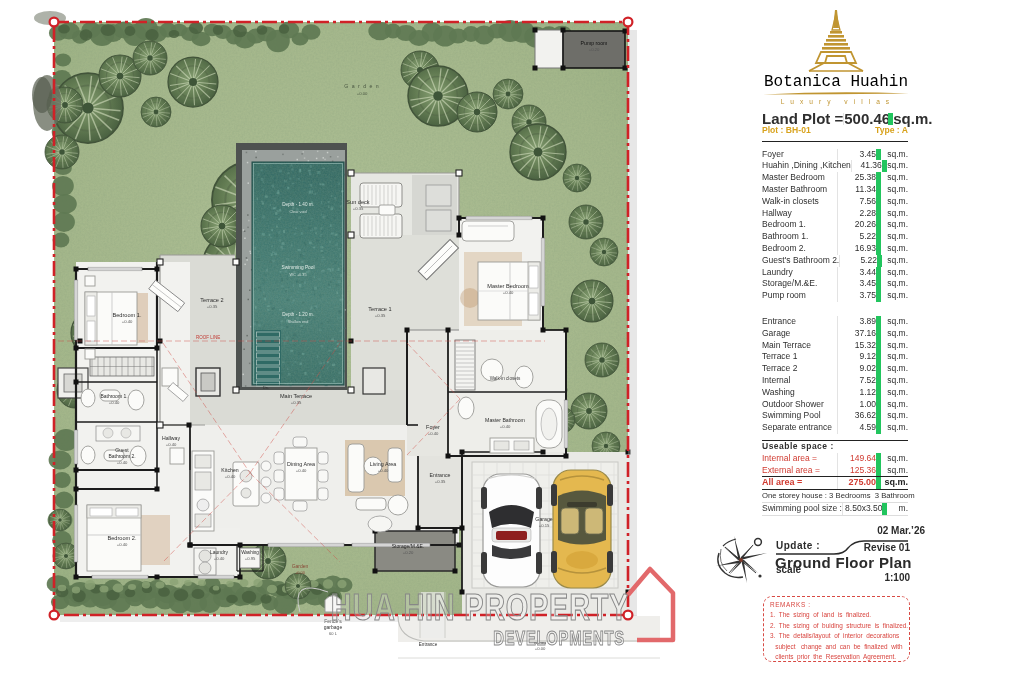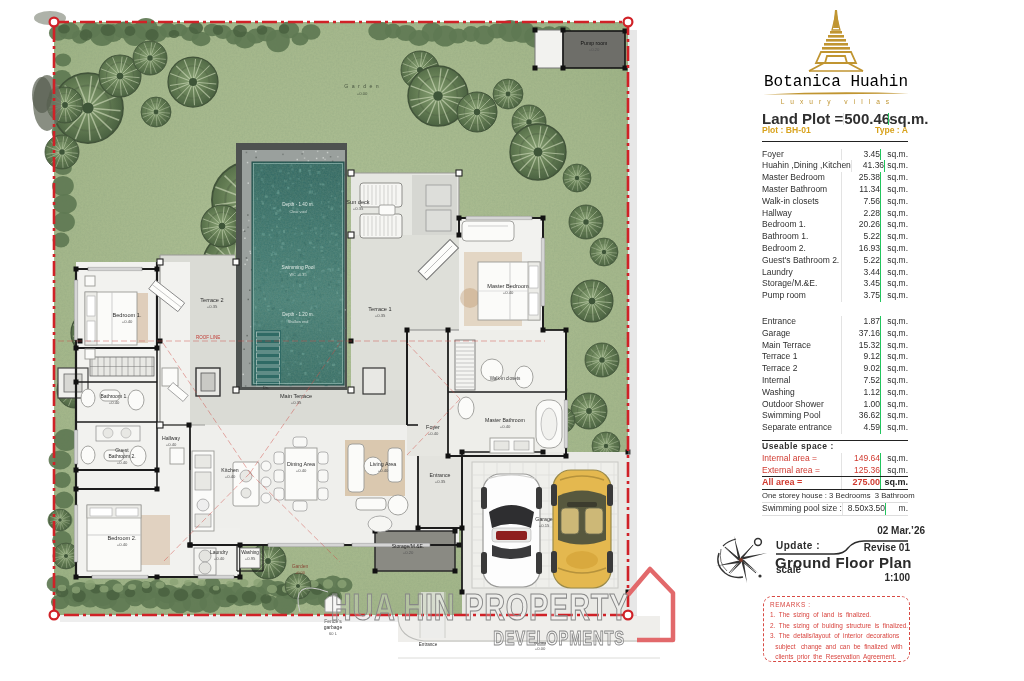--- a/index.html
+++ b/index.html
@@ -4,21 +4,21 @@
 <style>
   html,body{margin:0;padding:0;background:#ffffff;}
   body{width:1024px;height:681px;position:relative;overflow:hidden;
        font-family:"Liberation Sans", sans-serif;}
   #plan{position:absolute;left:0;top:0;}
   .rp{position:absolute;color:#2b2b2b;}
   .tbl{position:absolute;left:762px;width:146px;font-size:8.5px;color:#2f2f2f;background:#fff;}
   .row{display:flex;height:11.8px;line-height:11.8px;align-items:center;}
   .row .lb{flex:1;white-space:nowrap;}
   .row .val{width:38px;text-align:right;border-left:1px solid #e3e3e3;align-self:stretch;}
-  .row .un{width:27px;text-align:right;border-left:1px solid #22c55e;align-self:stretch;}
+  .row .un{width:27px;text-align:right;border-left:5px solid #22c55e;align-self:stretch;}
   .gold{color:#d8a21c;font-weight:bold;justify-content:flex-end;}
   .red{color:#d03a30;}
 </style>
 </head>
 <body>
 <svg id="plan" width="1024" height="681" viewBox="0 0 1024 681" xmlns="http://www.w3.org/2000/svg">
 <defs>
   <linearGradient id="pool" x1="0" y1="0" x2="0" y2="1">
     <stop offset="0" stop-color="#28605c"></stop>
         <stop offset="0.35" stop-color="#35706a"></stop>
@@ -1276,21 +1276,21 @@
       <span class="un">sq.m.</span>
     </div>
     <div class="row " style="">
       <span class="lb">Pump room</span>
       <span class="val">3.75</span>
       <span class="un">sq.m.</span>
     </div>
     <div style="height:14px;"></div>
     <div class="row " style="">
       <span class="lb">Entrance</span>
-      <span class="val">1.87</span>
+      <span class="val">3.89</span>
       <span class="un">sq.m.</span>
     </div>
     <div class="row " style="">
       <span class="lb">Garage</span>
       <span class="val">37.16</span>
       <span class="un">sq.m.</span>
     </div>
     <div class="row " style="">
       <span class="lb">Main Terrace</span>
       <span class="val">15.32</span>

